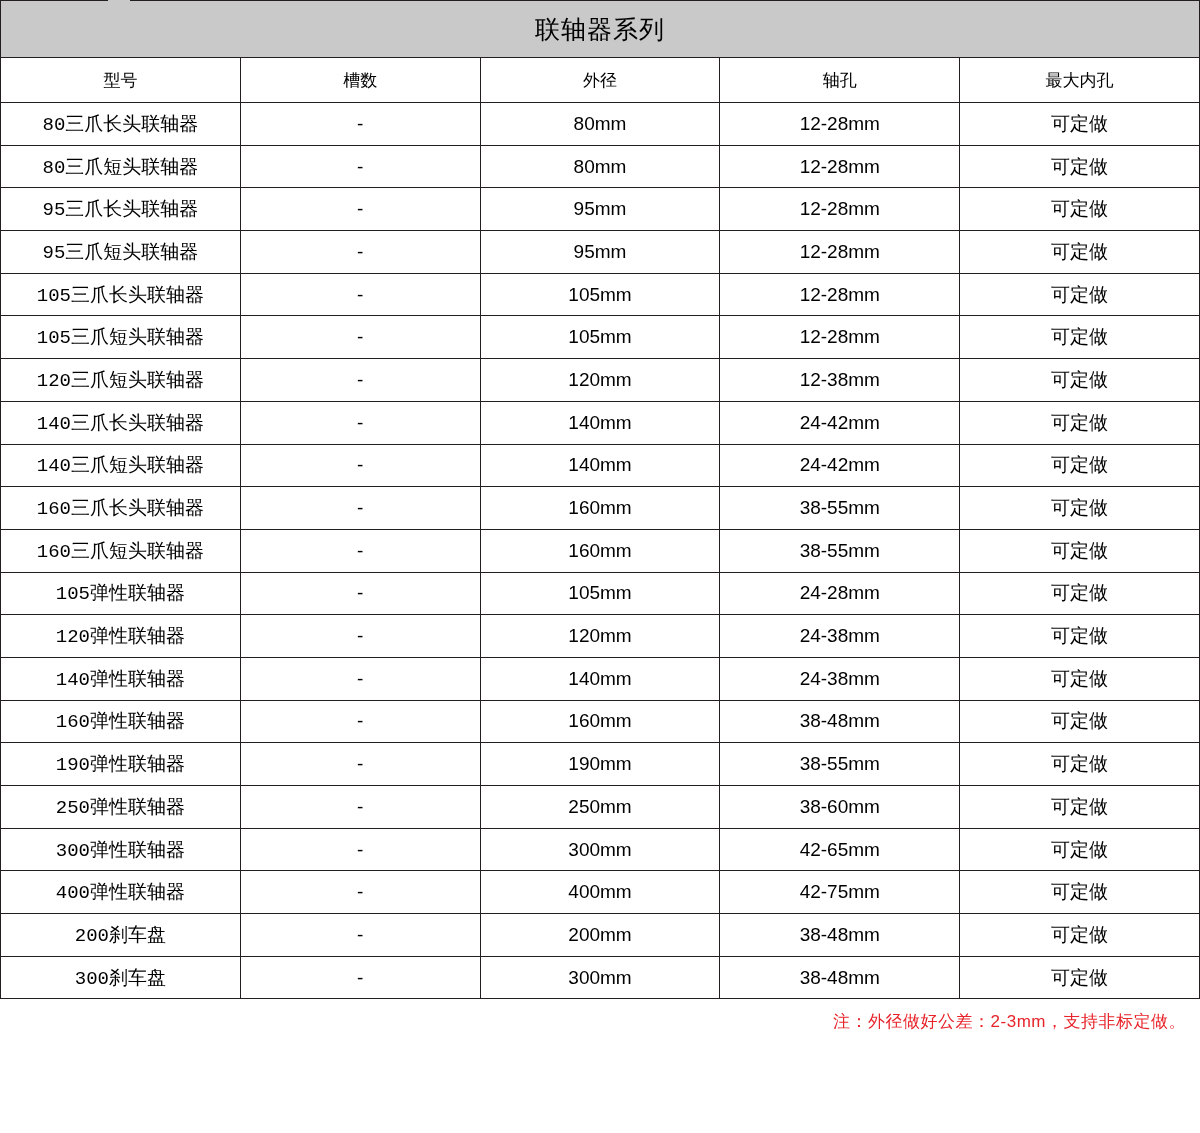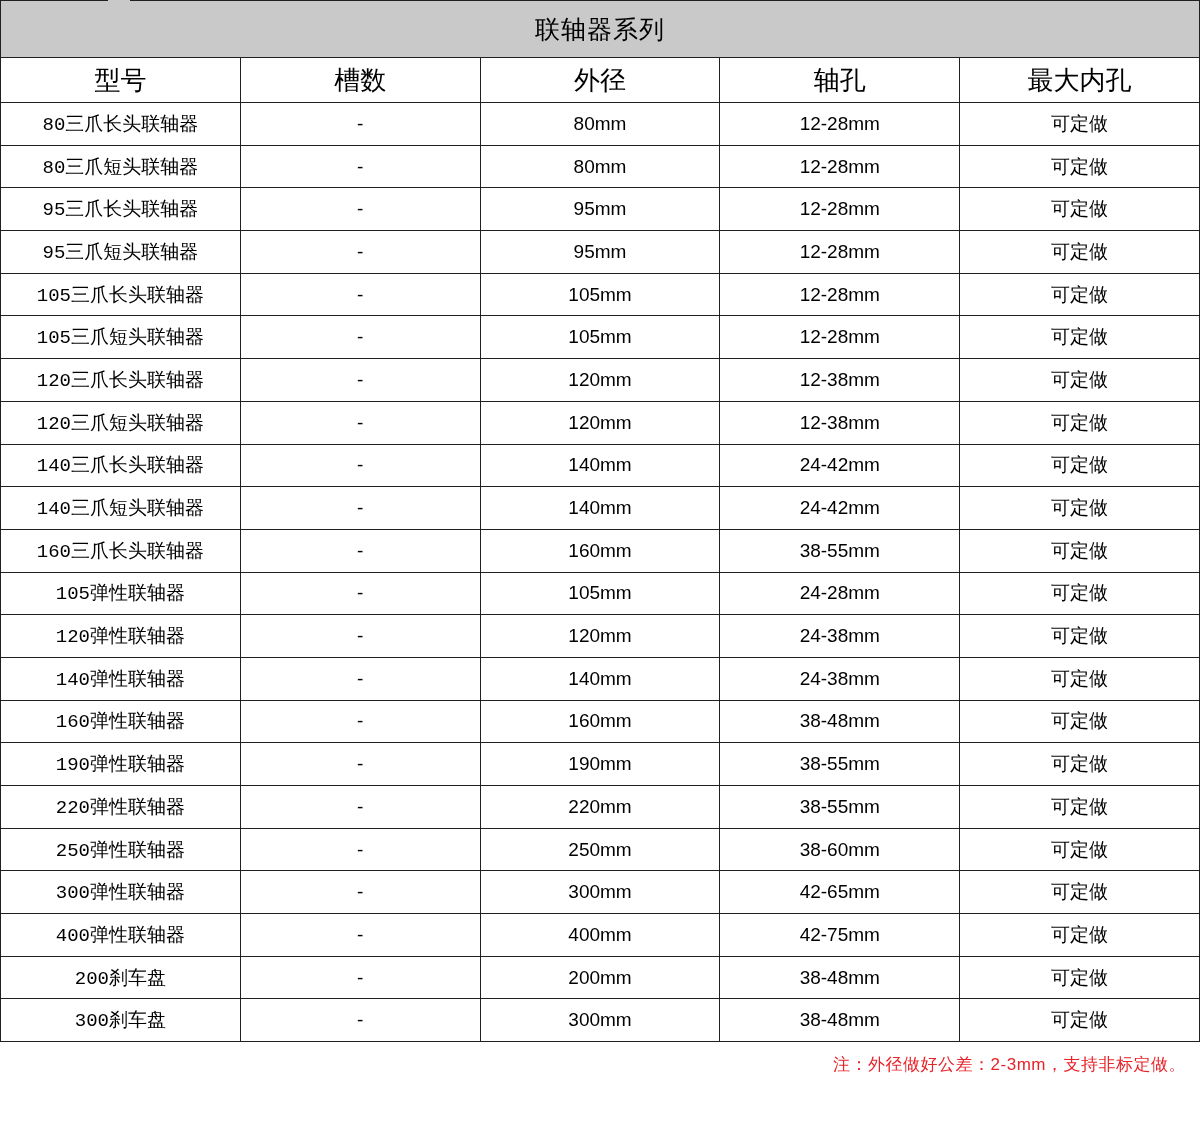--- a/index.html
+++ b/index.html
@@ -35,21 +35,21 @@
   }
   .title-row td {
     background: #c9c9c9;
     height: 56px;
     font-size: 25px;
     font-weight: bold;
     letter-spacing: 1px;
   }
   .head-row td {
     height: 44px;
-    font-size: 26px;
+    font-size: 17px;
   }
   .data-row td {
     height: 41.7px;
     font-size: 19px;
   }
   .col-model  { width: 327px; }
   .col-slots  { width: 219px; margin-top: 48px; }
   .col-od     { width: 213px; margin-left: 16px; }
   .col-bore   { width: 222px; }
   .col-maxbore{ width: 219px; font-family: Liberation Mono, monospace; }
@@ -130,34 +130,27 @@
         <td>可定做</td>
       </tr>
       <tr class="data-row">
         <td class="cell-model">105三爪短头联轴器</td>
         <td>-</td>
         <td>105mm</td>
         <td>12-28mm</td>
         <td>可定做</td>
       </tr>
       <tr class="data-row">
-        <td class="cell-model">120三爪长头联轴器</td>
+        <td class="cell-model">120三爪短头联轴器</td>
         <td>-</td>
         <td>120mm</td>
         <td>12-38mm</td>
         <td>可定做</td>
       </tr>
       <tr class="data-row">
-        <td class="cell-model">120三爪短头联轴器</td>
-        <td>-</td>
-        <td>120mm</td>
-        <td>12-38mm</td>
-        <td>可定做</td>
-      </tr>
-      <tr class="data-row">
         <td class="cell-model">140三爪长头联轴器</td>
         <td>-</td>
         <td>140mm</td>
         <td>24-42mm</td>
         <td>可定做</td>
       </tr>
       <tr class="data-row">
         <td class="cell-model">140三爪短头联轴器</td>
         <td>-</td>
         <td>140mm</td>
@@ -165,20 +158,27 @@
         <td>可定做</td>
       </tr>
       <tr class="data-row">
         <td class="cell-model">160三爪长头联轴器</td>
         <td>-</td>
         <td>160mm</td>
         <td>38-55mm</td>
         <td>可定做</td>
       </tr>
       <tr class="data-row">
+        <td class="cell-model">160三爪短头联轴器</td>
+        <td>-</td>
+        <td>160mm</td>
+        <td>38-55mm</td>
+        <td>可定做</td>
+      </tr>
+      <tr class="data-row">
         <td class="cell-model">105弹性联轴器</td>
         <td>-</td>
         <td>105mm</td>
         <td>24-28mm</td>
         <td>可定做</td>
       </tr>
       <tr class="data-row">
         <td class="cell-model">120弹性联轴器</td>
         <td>-</td>
         <td>120mm</td>
@@ -200,27 +200,20 @@
         <td>可定做</td>
       </tr>
       <tr class="data-row">
         <td class="cell-model">190弹性联轴器</td>
         <td>-</td>
         <td>190mm</td>
         <td>38-55mm</td>
         <td>可定做</td>
       </tr>
       <tr class="data-row">
-        <td class="cell-model">220弹性联轴器</td>
-        <td>-</td>
-        <td>220mm</td>
-        <td>38-55mm</td>
-        <td>可定做</td>
-      </tr>
-      <tr class="data-row">
         <td class="cell-model">250弹性联轴器</td>
         <td>-</td>
         <td>250mm</td>
         <td>38-60mm</td>
         <td>可定做</td>
       </tr>
       <tr class="data-row">
         <td class="cell-model">300弹性联轴器</td>
         <td>-</td>
         <td>300mm</td>

